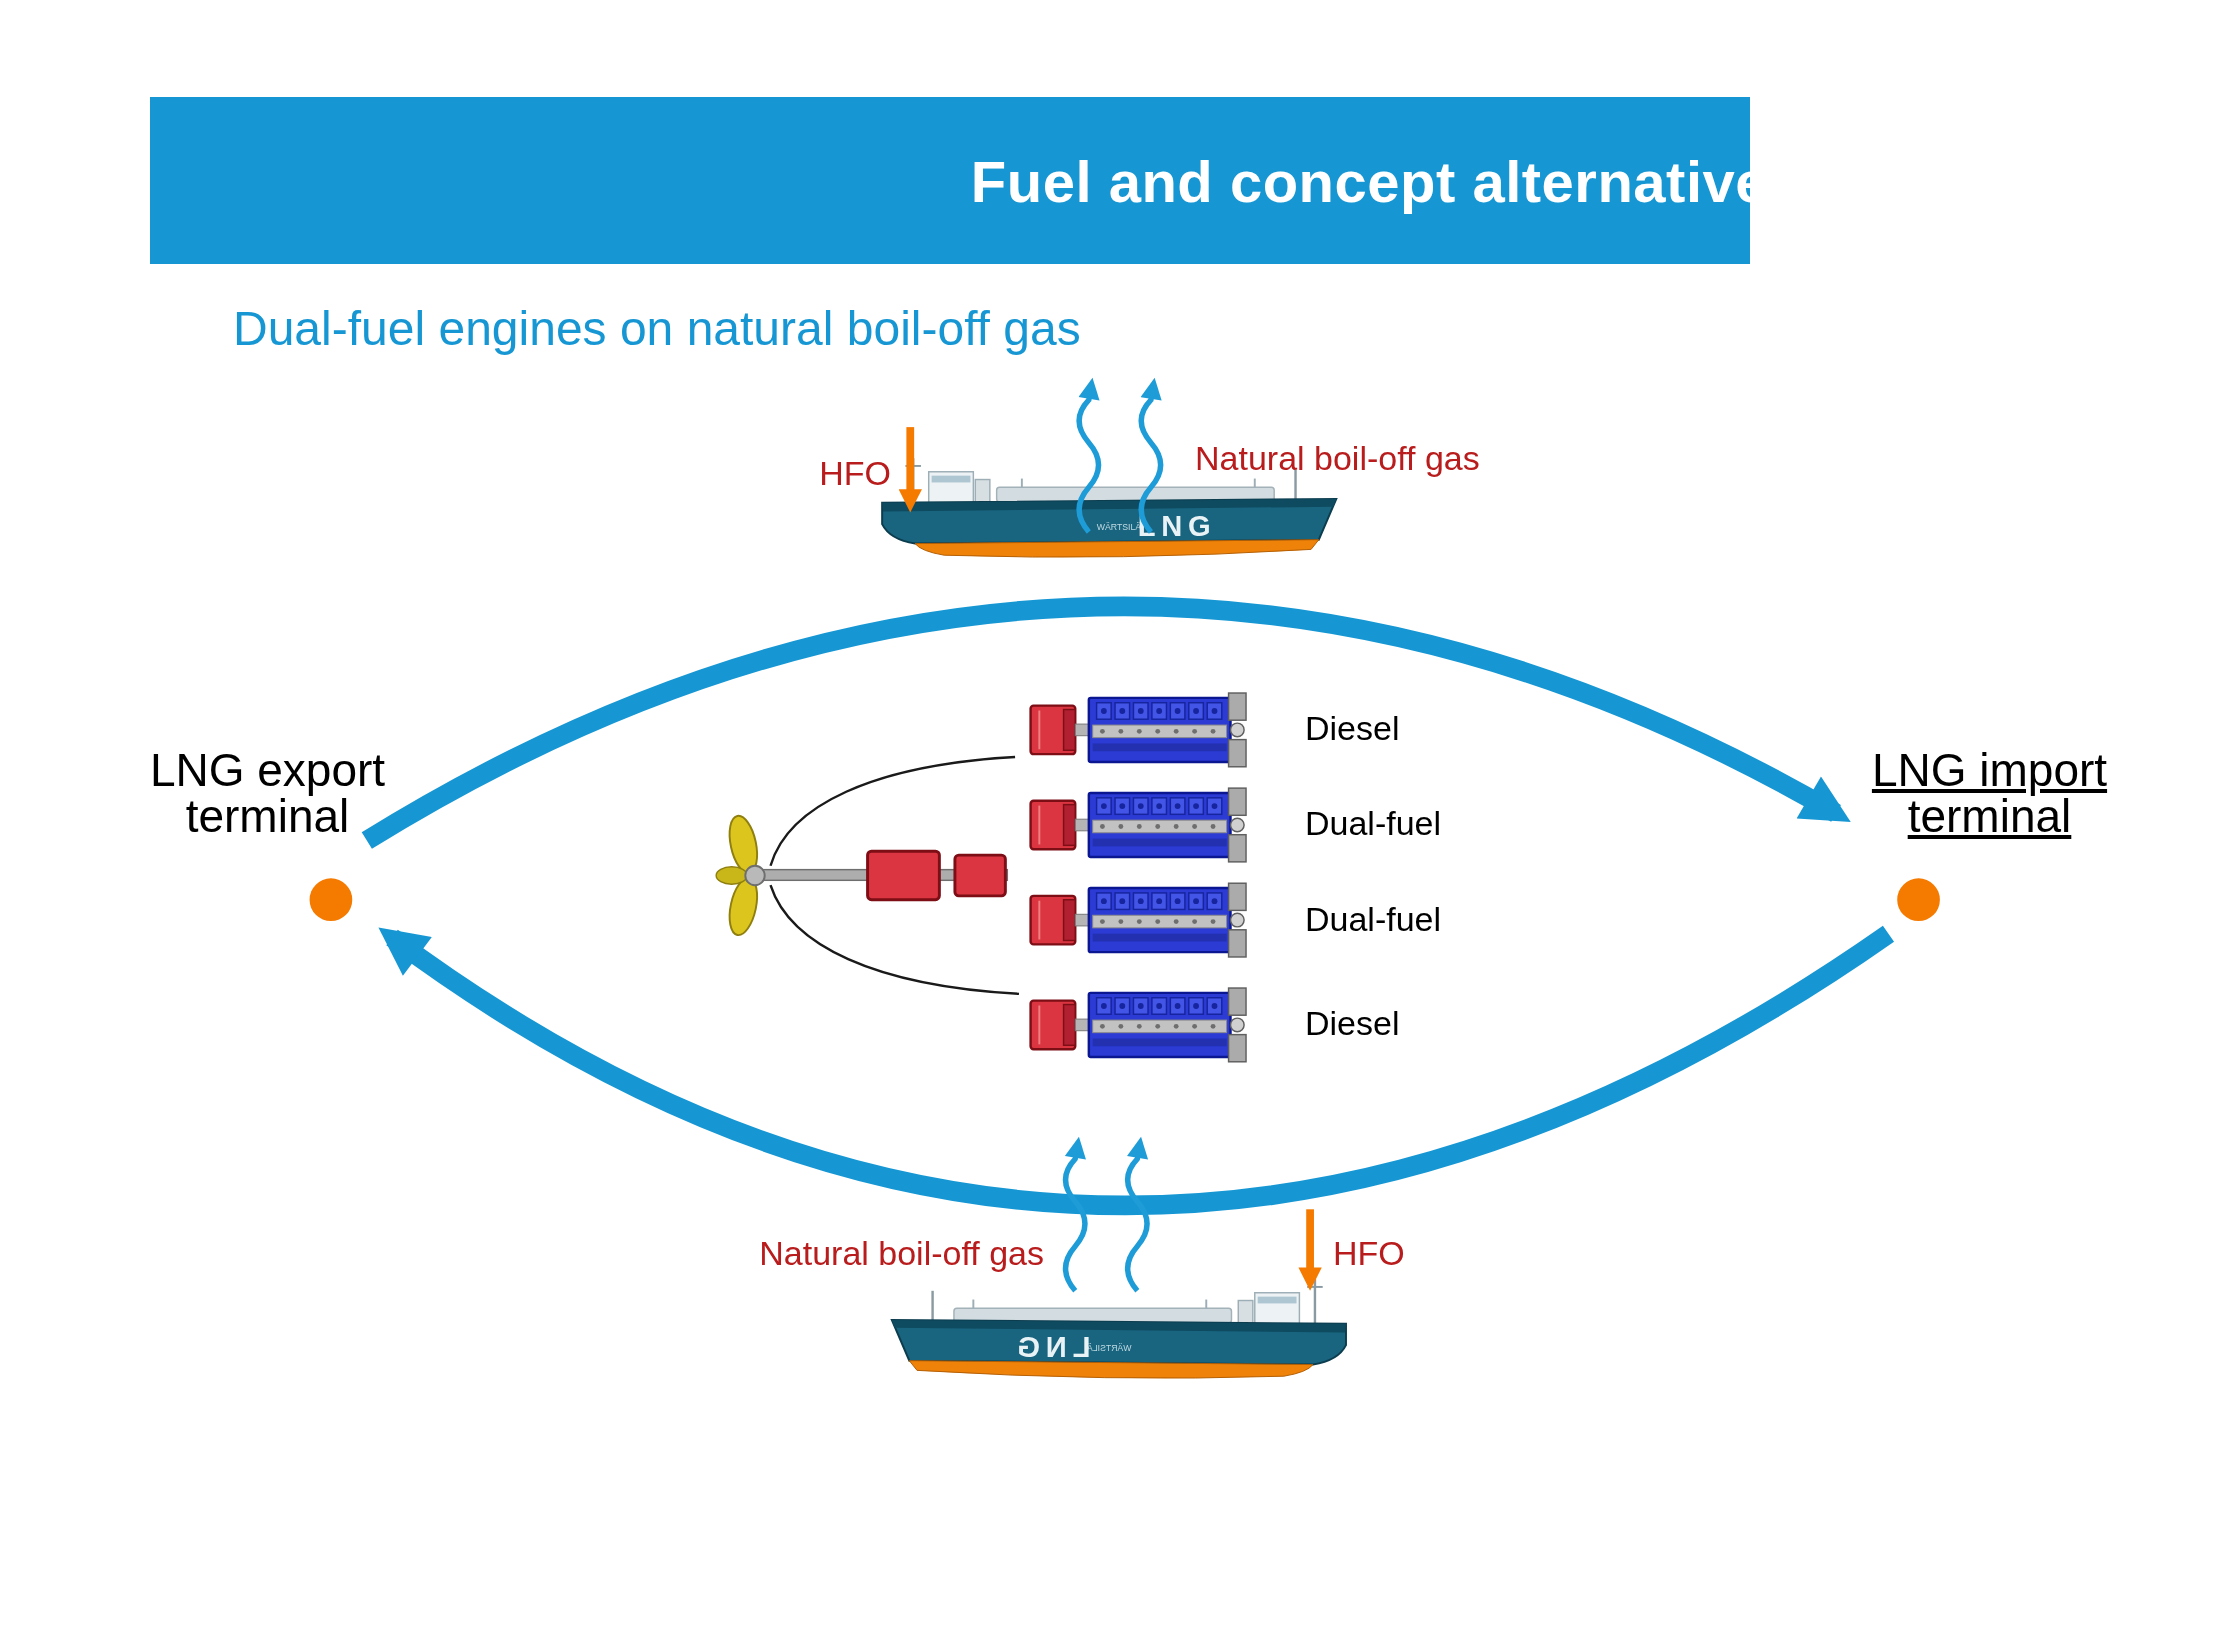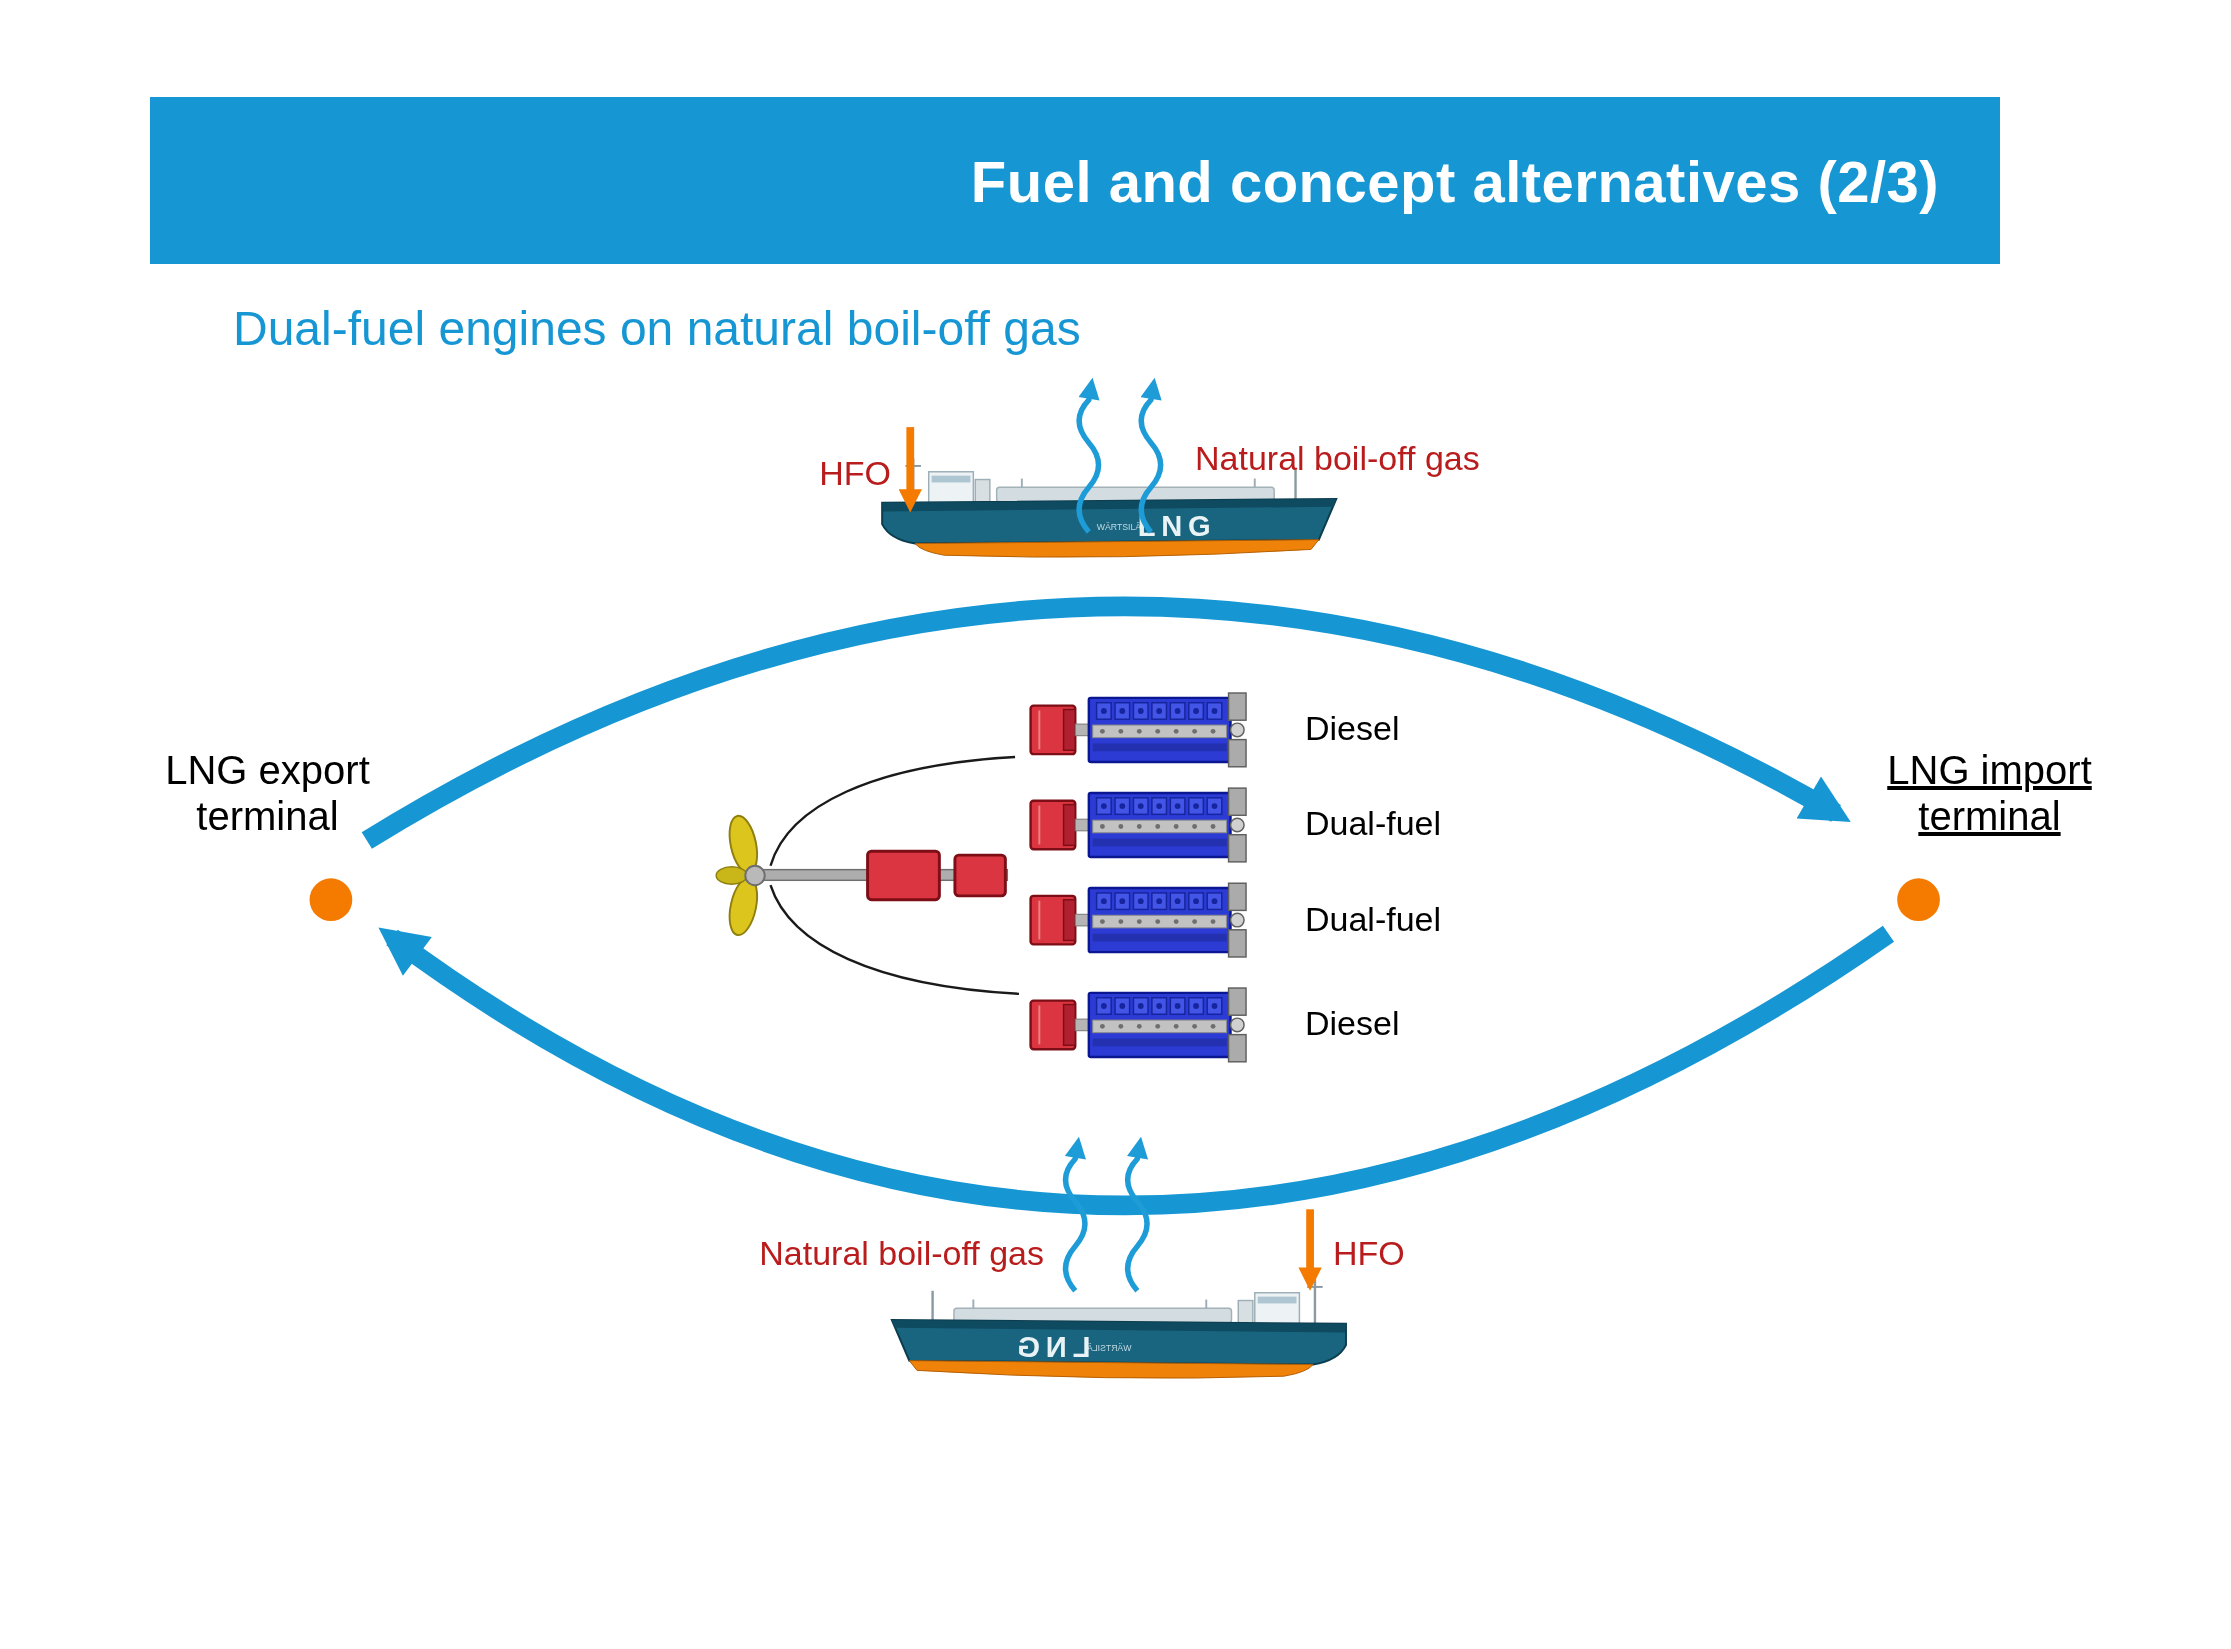--- a/index.html
+++ b/index.html
@@ -5,21 +5,21 @@
   * { margin:0; padding:0; box-sizing:border-box; }
   html,body { width:2232px; height:1650px; }
   body {
     font-family:"Liberation Sans", sans-serif;
     background:#ffffff;
     position:relative;
     overflow:hidden;
   }
   .header {
     position:absolute; left:150px; top:97px;
-    width:1850px; height:167px;
+    width:1600px; height:167px;
     background:var(--accent, #1697D4);
   }
   .title {
     position:absolute; left:1305px; top:50%;
     transform:translate(-50%,-50%);
     color:#ffffff; font-size:58px; font-weight:bold;
     white-space:nowrap; letter-spacing:0.5px;
   }
   .subtitle {
     position:absolute; left:233px; top:299px;
@@ -27,21 +27,21 @@
     font-size:48px; line-height:59px;
   }
   .diagram-svg { position:absolute; left:0; top:0; }
   .lbl {
     position:absolute; color:#b91c1c;
     font-size:34px; white-space:nowrap;
   }
   .lbl-right { text-align:right; }
   .terminal-label {
     position:absolute; width:243px;
-    font-size:40px; line-height:46px;
+    font-size:46px; line-height:46px;
     text-align:center; color:#000000;
   }
   .engine-label {
     position:absolute; left:1273px;
     font-size:34px; color:#000000; white-space:nowrap;margin-left:32px;
   }
 </style>
 </head>
 <body>
 

